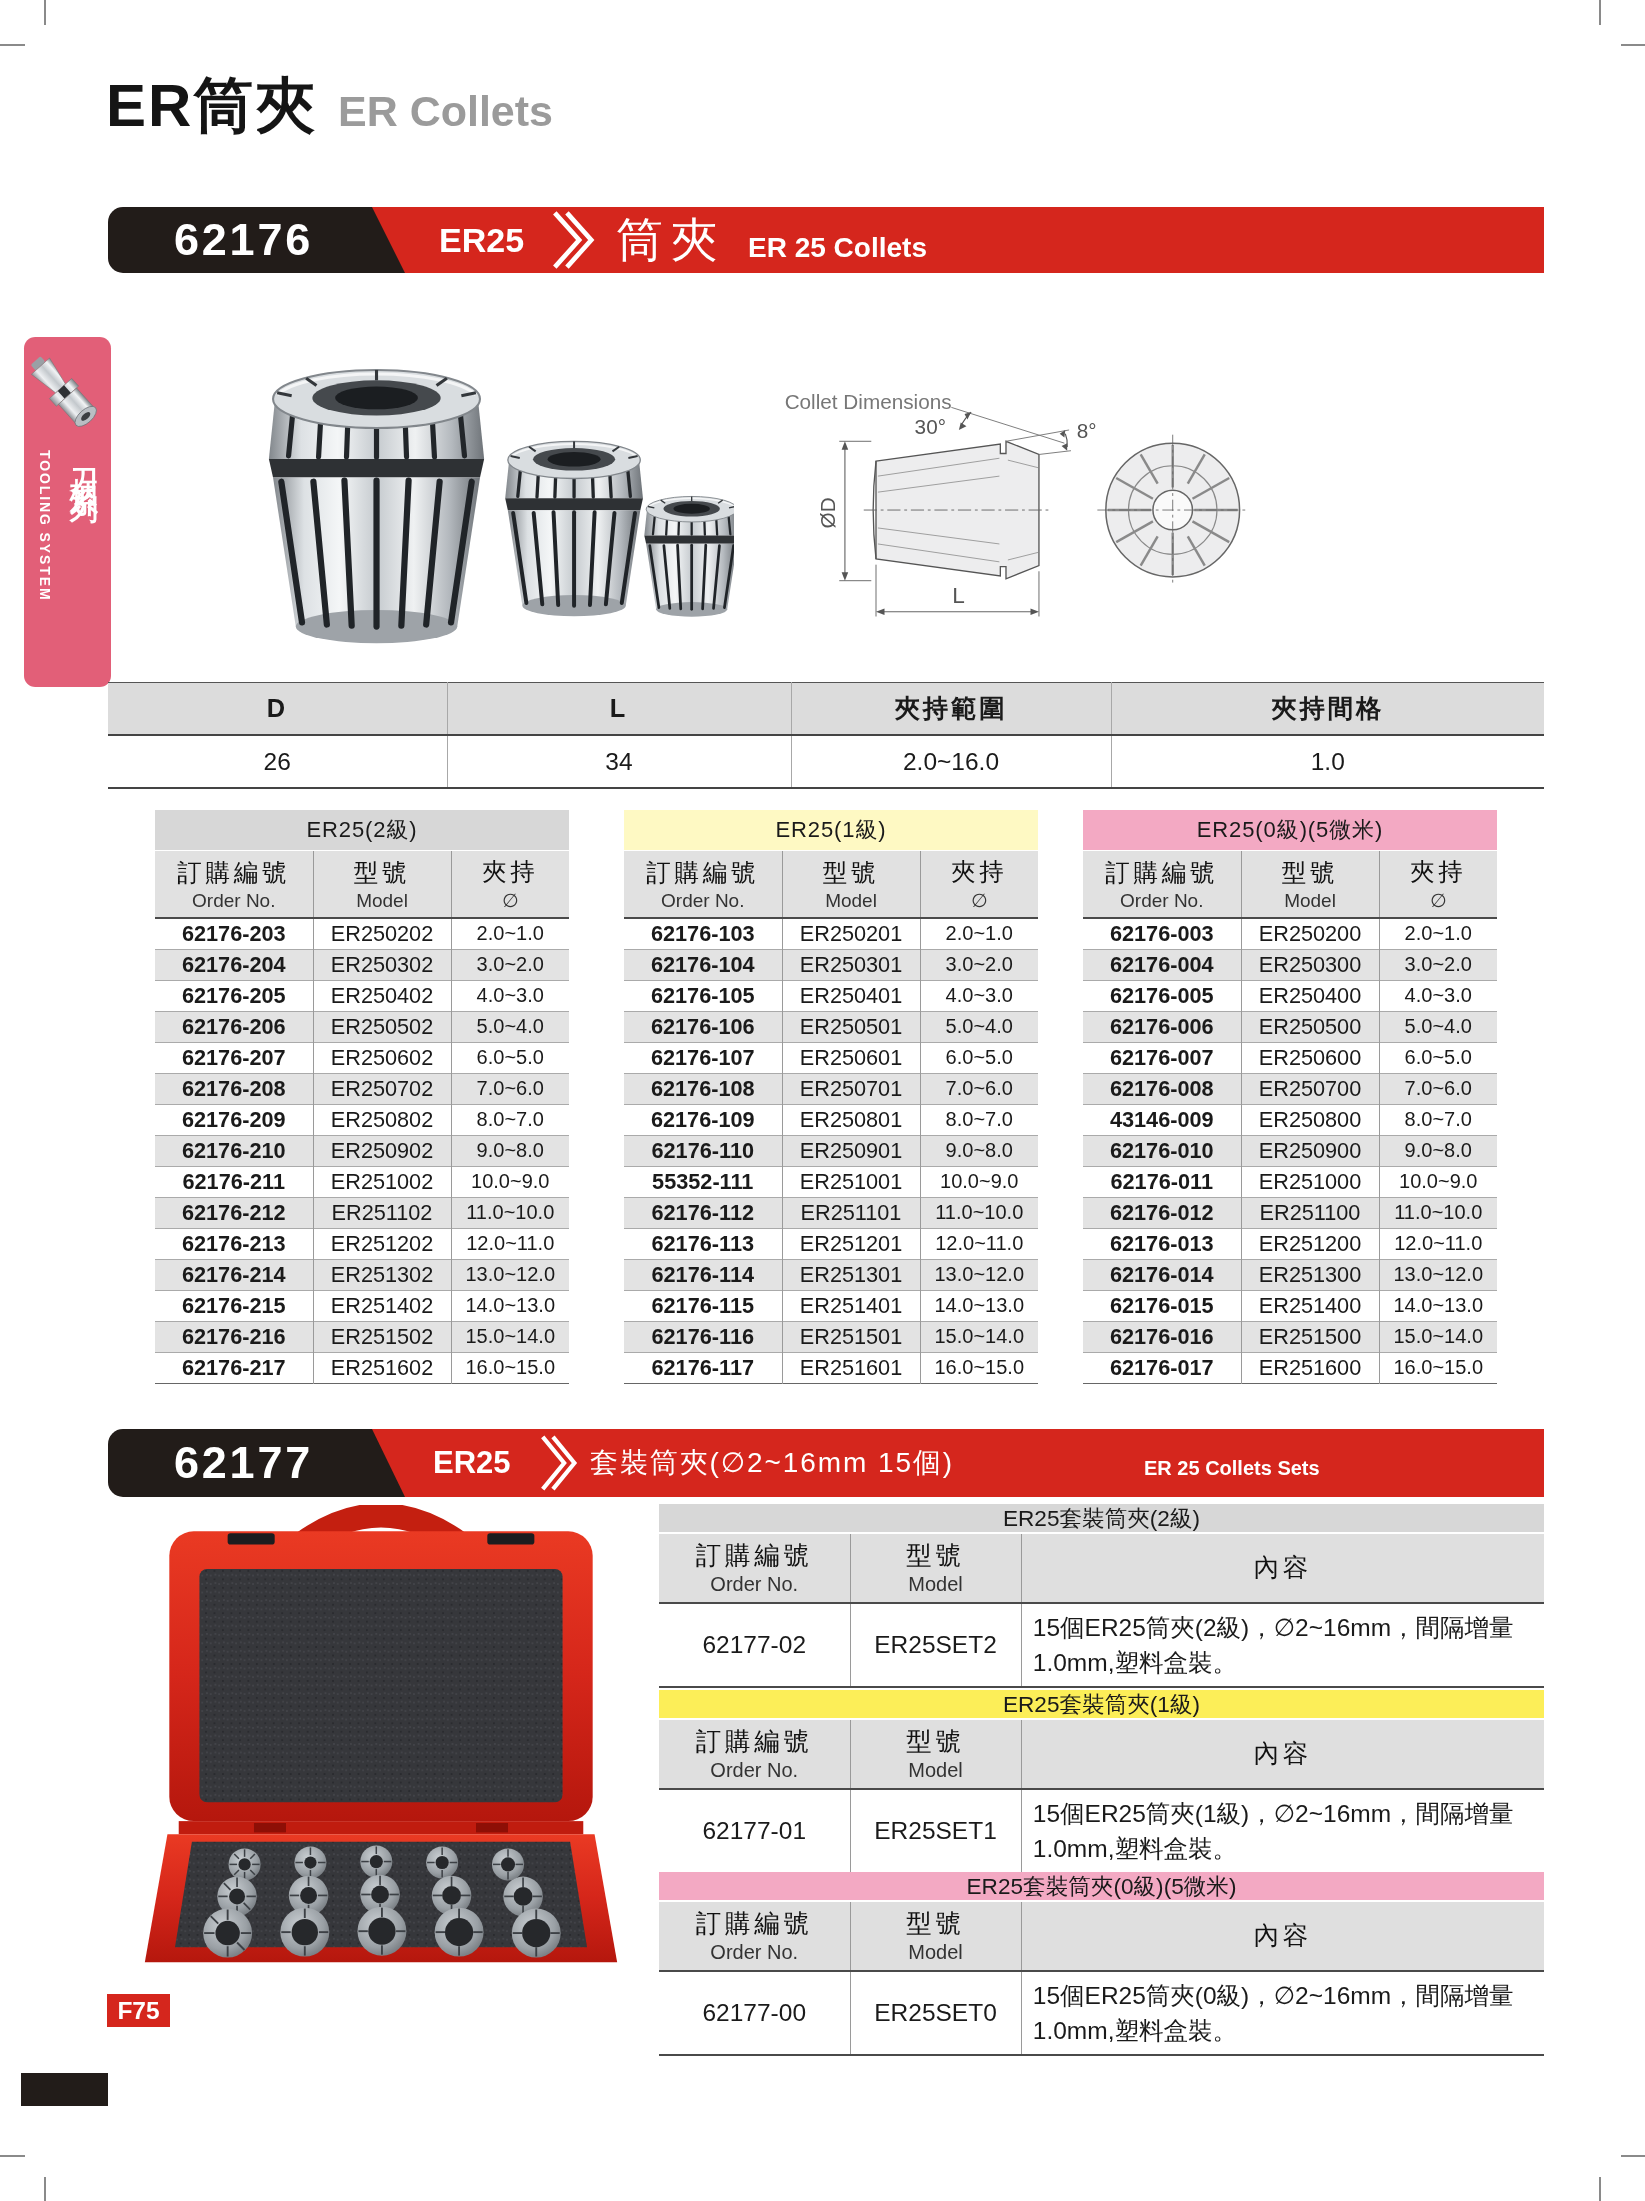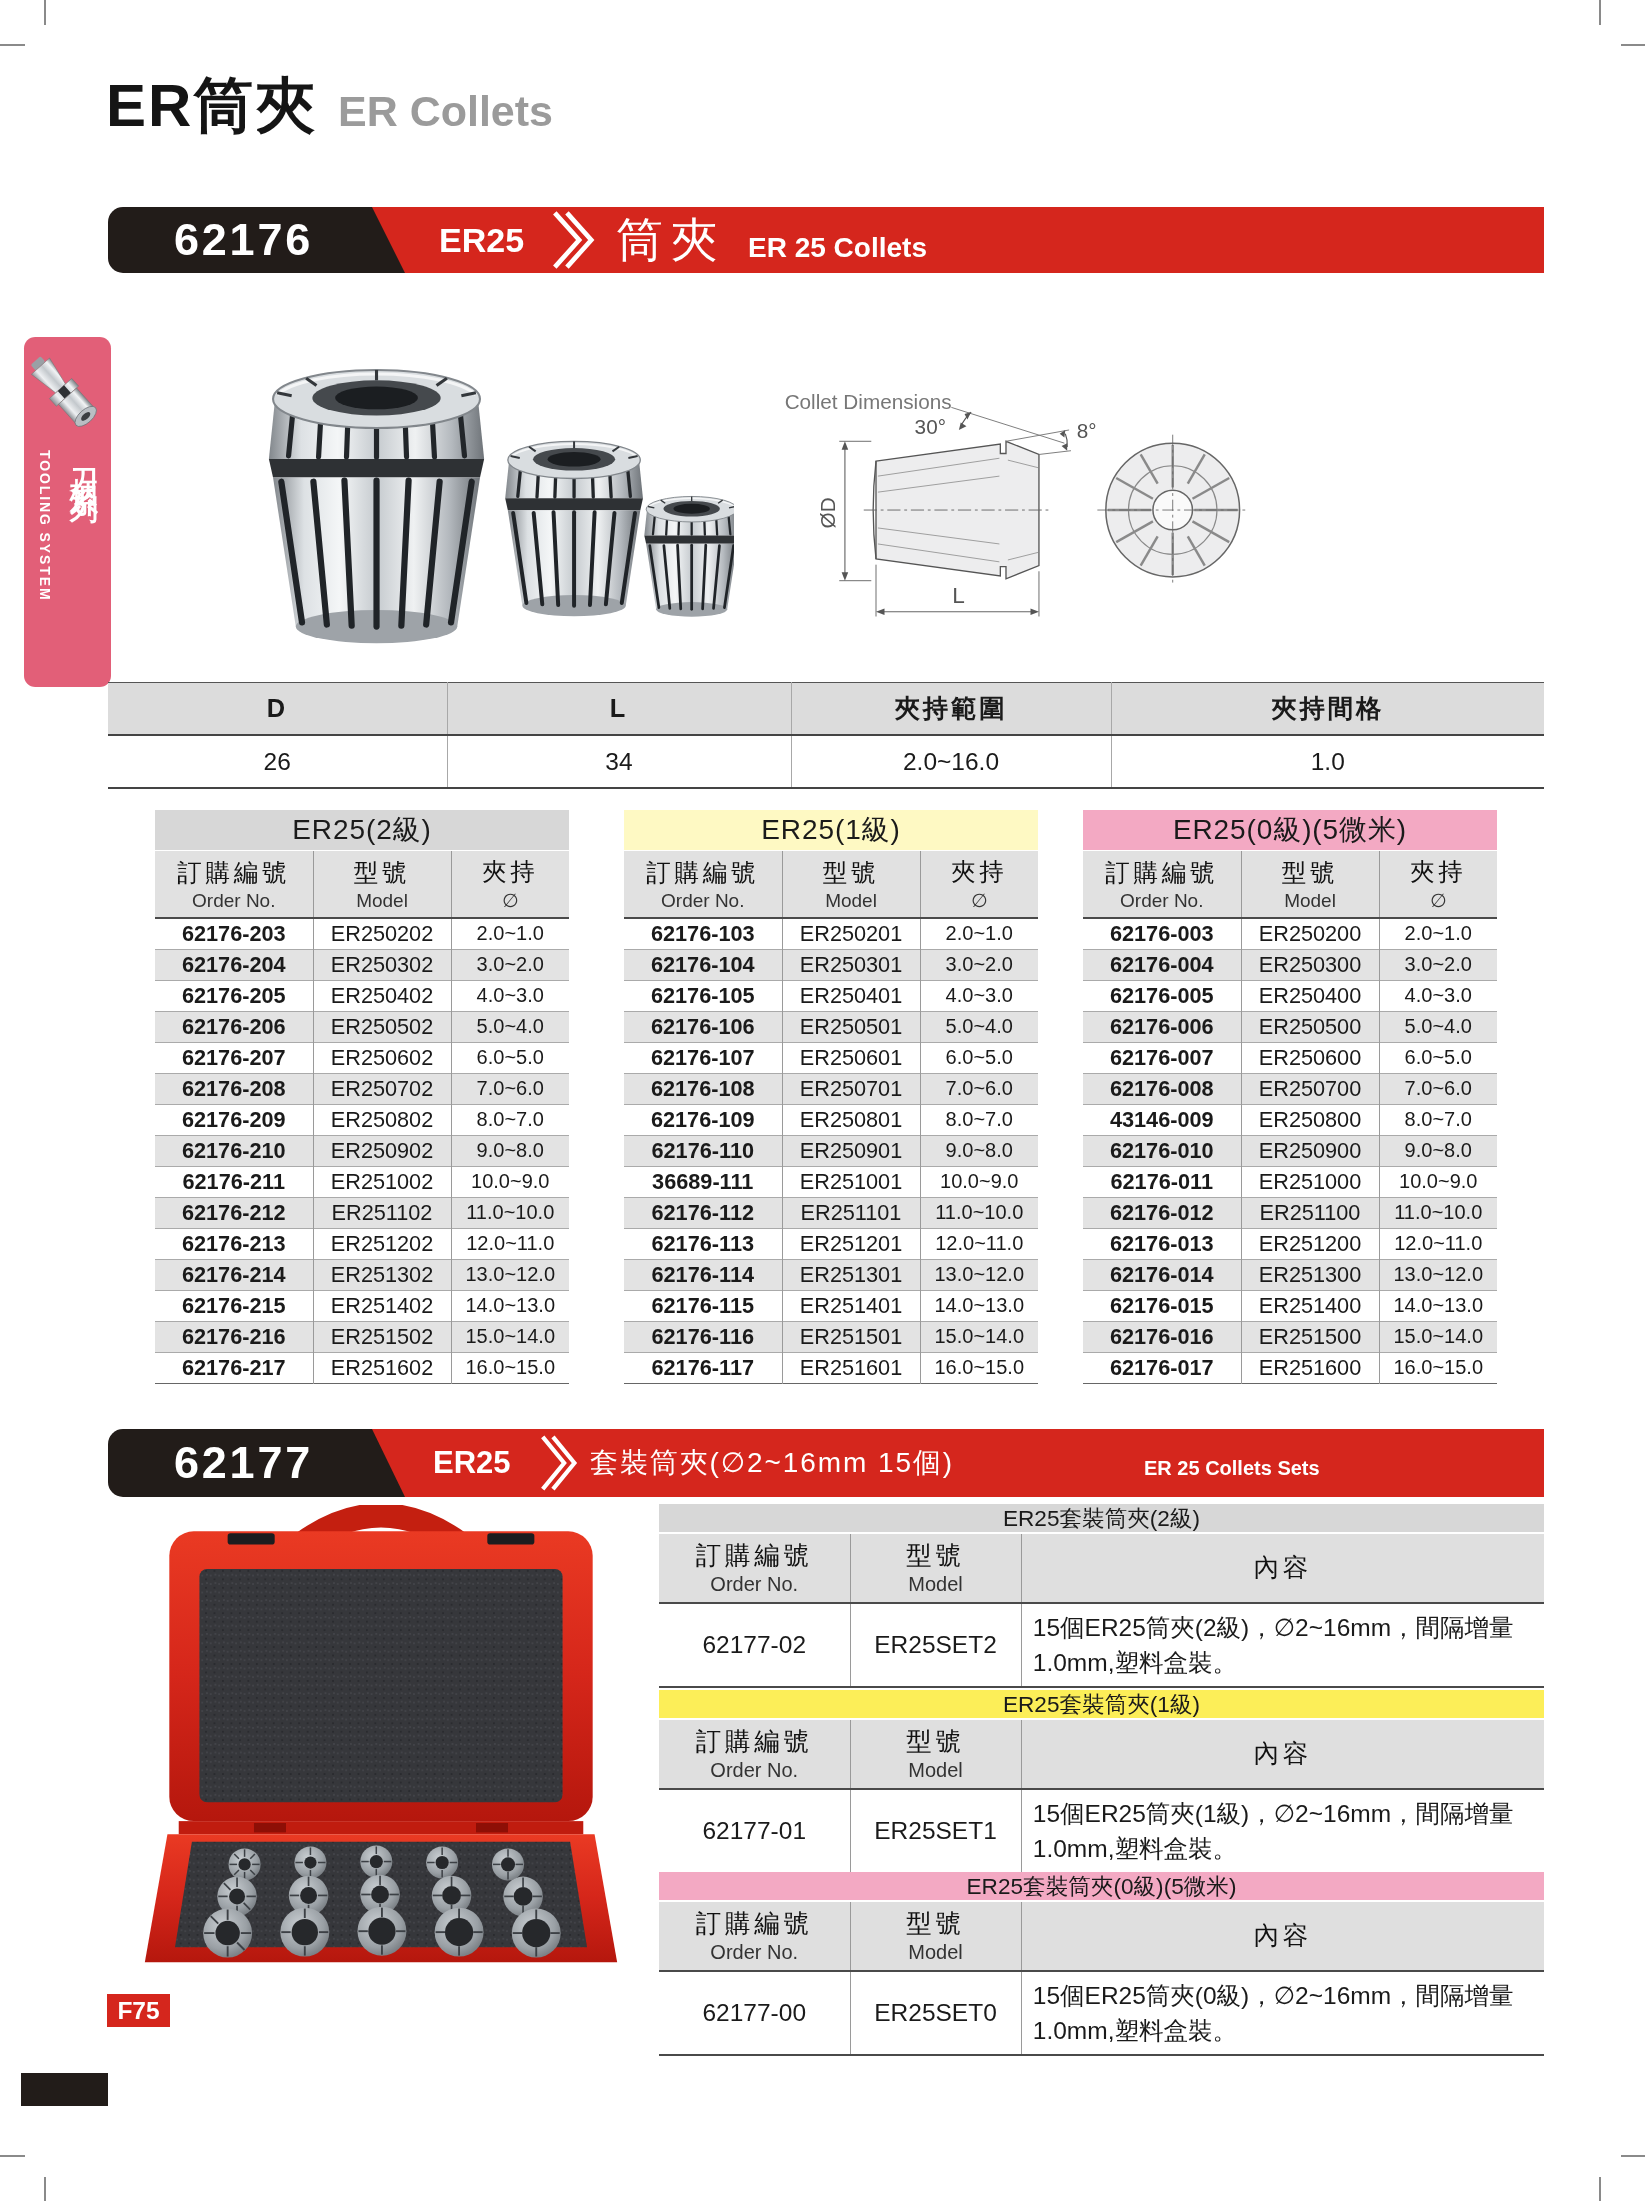--- a/index.html
+++ b/index.html
@@ -35,21 +35,21 @@
   #spec-table th,#spec-table td{text-align:center;vertical-align:middle;height:49px;
       border-left:1.9px solid #a8a8a8;}
   #spec-table th:first-child,#spec-table td:first-child{border-left:none;}
   #spec-table thead tr{background:#dcdcdc;border-top:1.9px solid #555;border-bottom:2.8px solid #444;}
   #spec-table tbody tr{border-bottom:2.8px solid #444;}
   #spec-table th{font-size:25.4px;font-weight:bold;letter-spacing:2.8px;}
   #spec-table td{font-size:24.5px;}
   
   .ctable{position:absolute;top:810px;width:414px;}
   .ctable .ttl{height:40px;display:flex;align-items:center;justify-content:center;
-      font-size:28px;letter-spacing:0.9px;}
+      font-size:22px;letter-spacing:0.9px;}
   .ctable table{border-collapse:collapse;table-layout:fixed;width:414px;margin-top:0.9px;}
   .ctable thead tr{background:#e1e1e1;border-bottom:2.8px solid #4a4a4a;}
   .ctable thead th{height:64px;font-weight:normal;vertical-align:middle;}
   .ctable thead .zh{display:block;font-size:24.5px;letter-spacing:3.8px;color:#111;}
   .ctable thead .en{display:block;font-size:19px;color:#333;margin-top:0.9px;letter-spacing:0;}
   .ctable td{height:28px;text-align:center;vertical-align:middle;font-size:21.7px;}
   .ctable tbody tr{border-top:1.4px solid #aaa;}
   .ctable tbody tr:first-child{border-top:none;}
   .ctable tbody tr:nth-child(even){background:#e3e3e3;}
   .ctable tbody{border-bottom:1.9px solid #666;}
@@ -438,21 +438,21 @@
             <td>62176-109</td>
             <td>ER250801</td>
             <td>8.0~7.0</td>
           </tr>
           <tr>
             <td>62176-110</td>
             <td>ER250901</td>
             <td>9.0~8.0</td>
           </tr>
           <tr>
-            <td>36689-111</td>
+            <td>55352-111</td>
             <td>ER251001</td>
             <td>10.0~9.0</td>
           </tr>
           <tr>
             <td>62176-112</td>
             <td>ER251101</td>
             <td>11.0~10.0</td>
           </tr>
           <tr>
             <td>62176-113</td>

